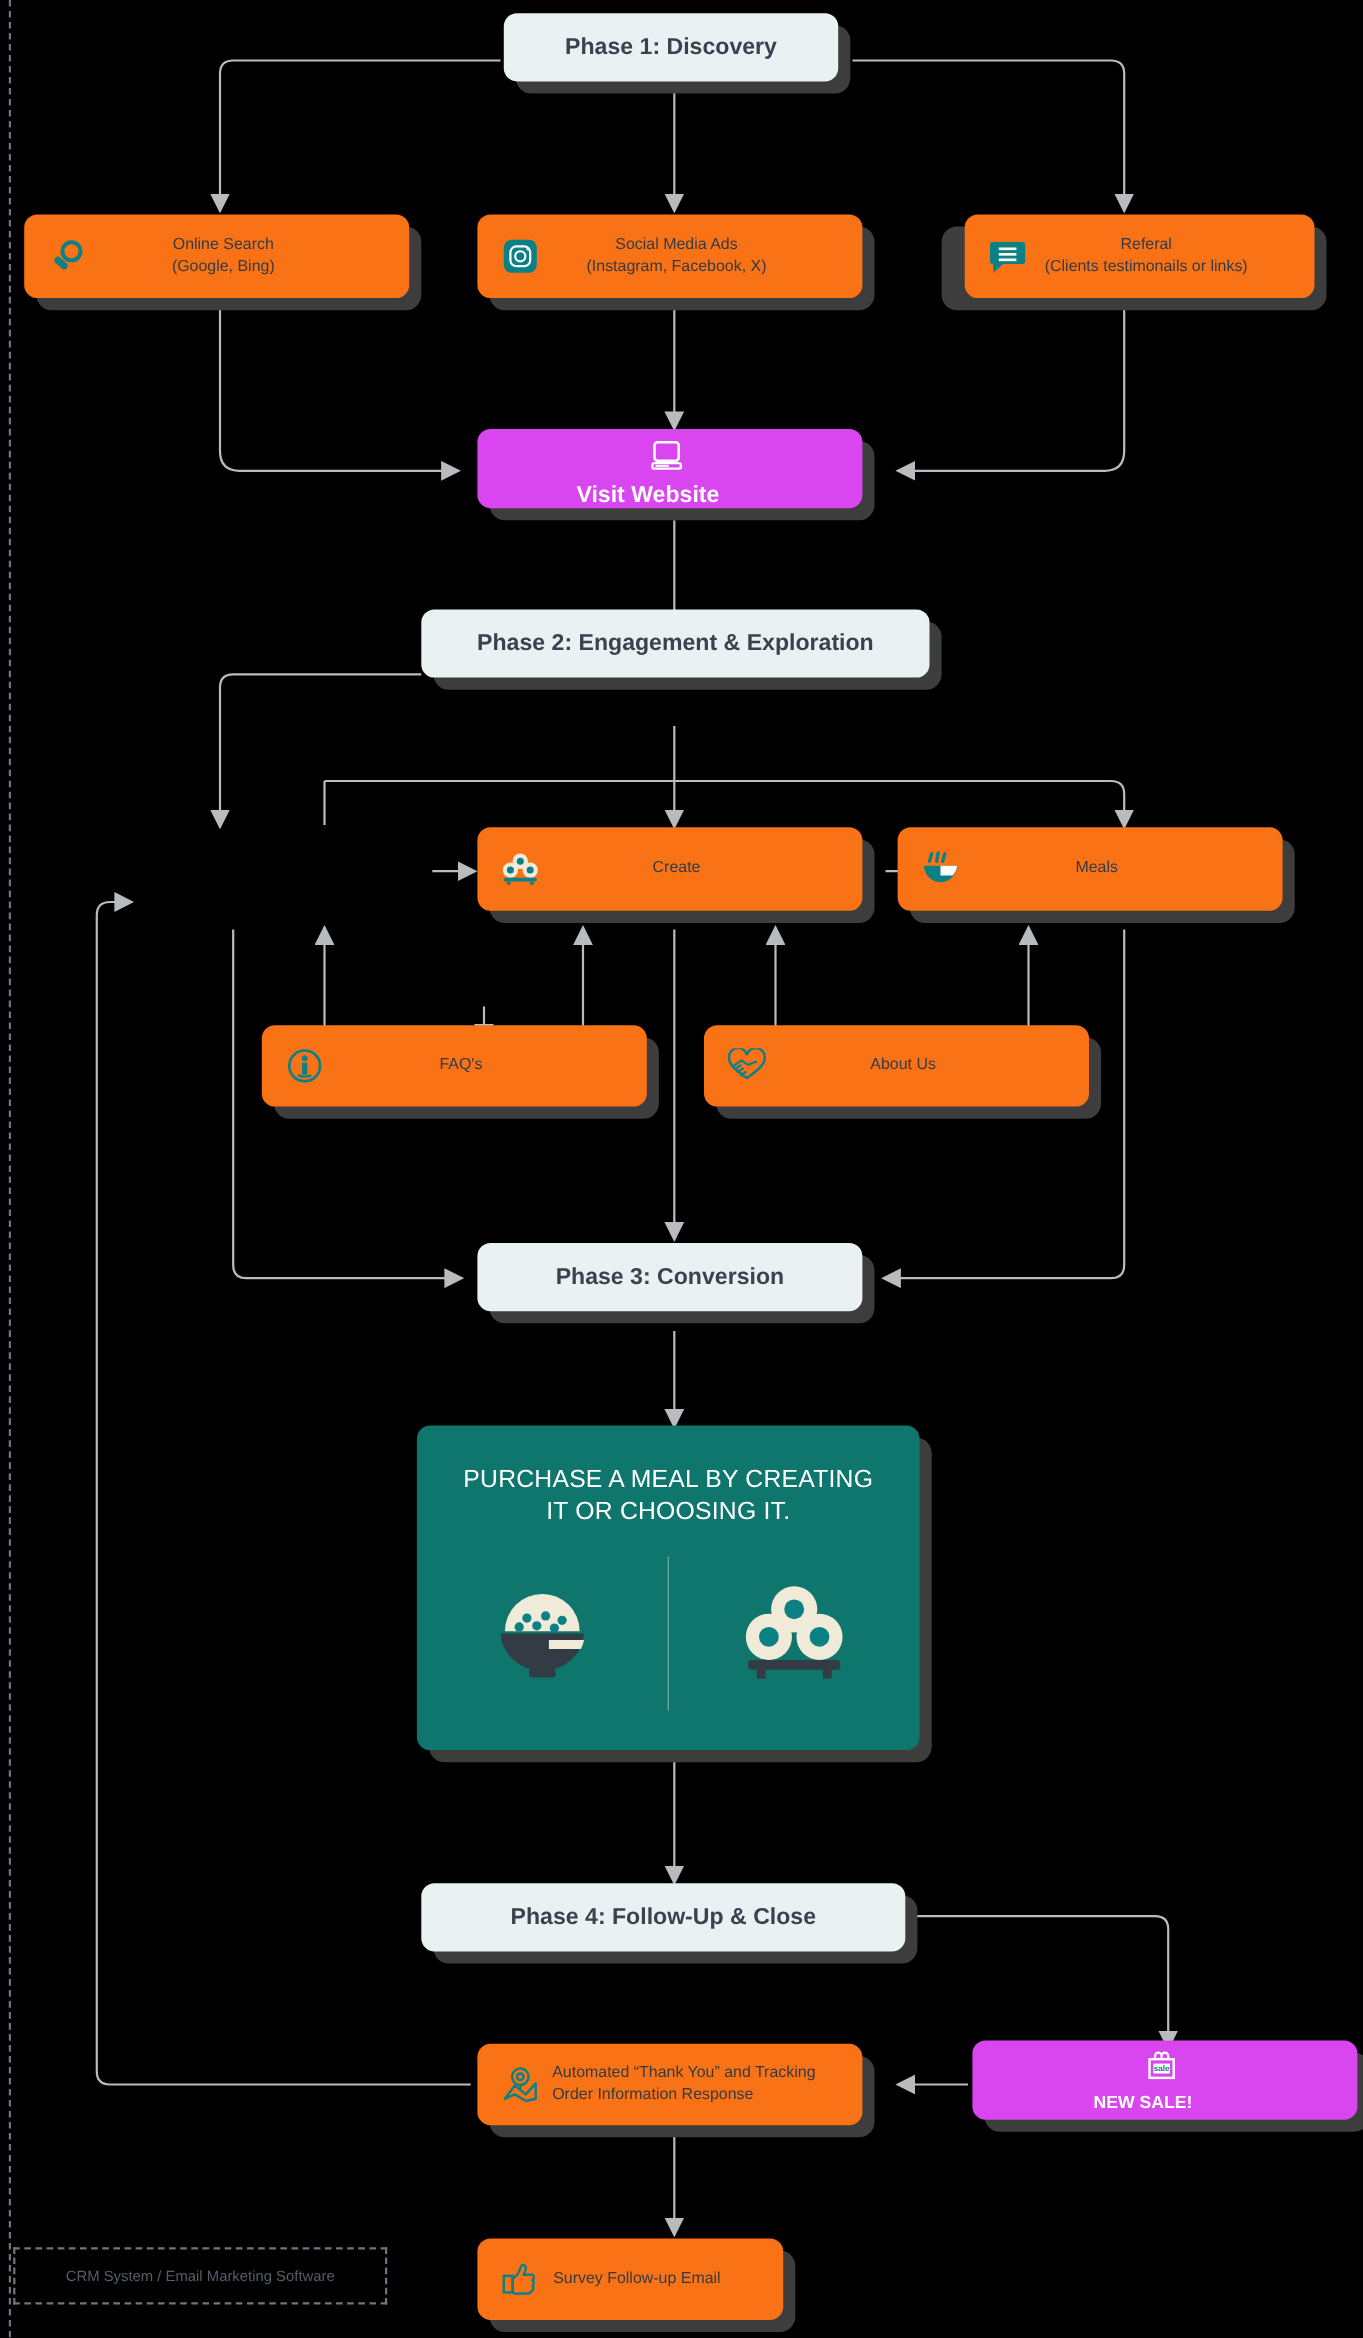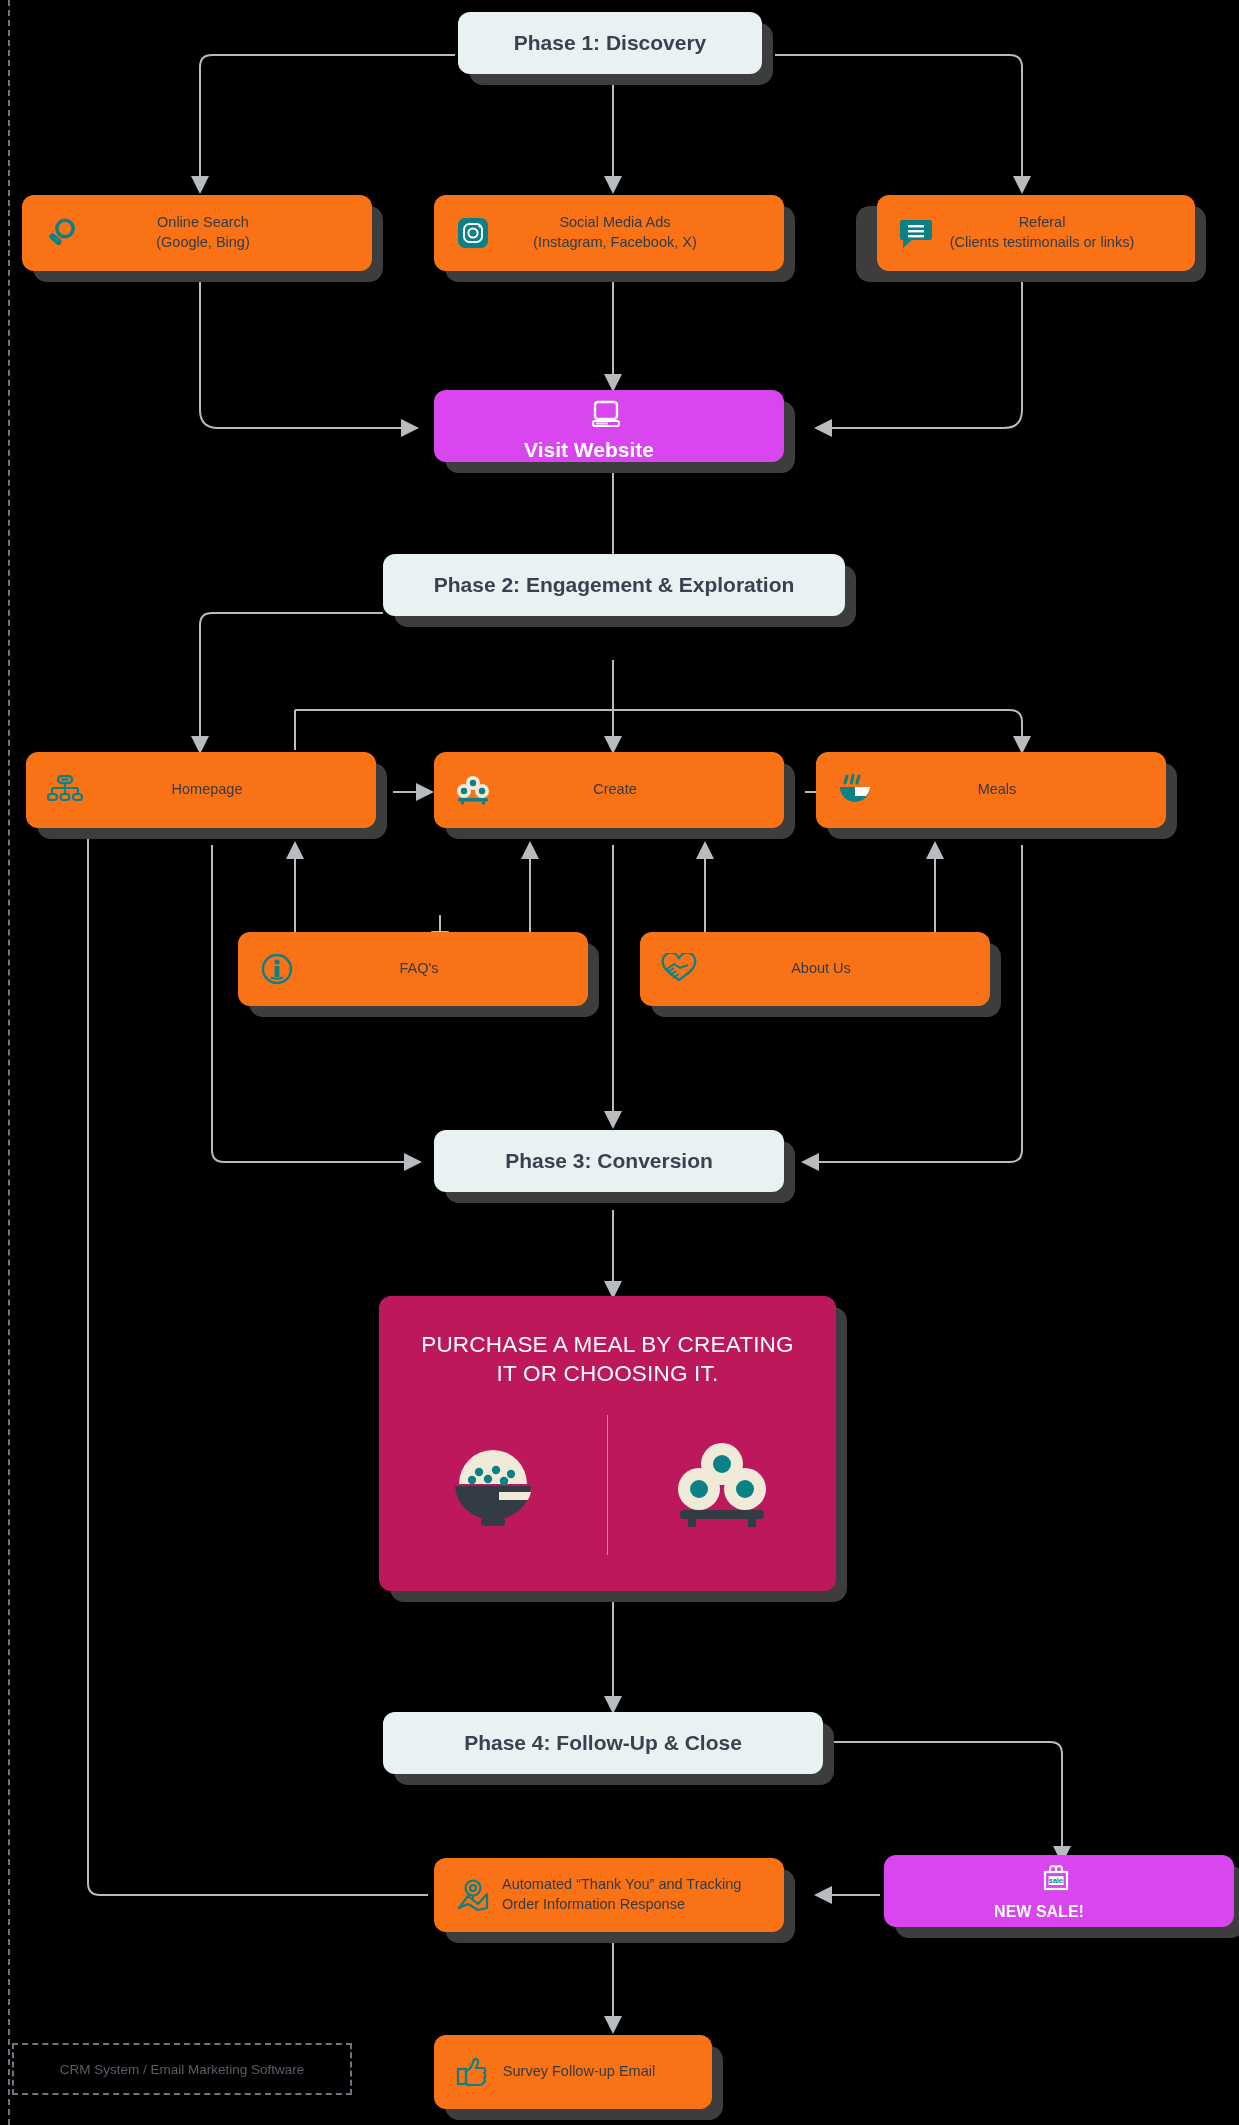--- a/index.html
+++ b/index.html
@@ -66,21 +66,21 @@
   }
 
   
   #purchase-panel { position: absolute; z-index: 5; }
   #purchase-panel .shadow {
     position: absolute; left: 11px; top: 11px;
     width: 100%; height: 100%; background: #3d3d3d; border-radius: 14px; z-index: -1;
   }
   #purchase-panel .body {
     position: relative; width: 100%; height: 100%;
-    background: #be185d; border-radius: 12px;
+    background: #0f766e; border-radius: 12px;
     display: flex; flex-direction: column; align-items: center;
     padding-top: 34px;
   }
   #purchase-title {
     color: #ffffff; font-size: 22.5px; line-height: 1.3;
     text-align: center; width: 86%; letter-spacing: .2px;
   }
   #purchase-visuals {
     margin-top: 26px; display: flex; align-items: center; justify-content: center;
     width: 100%;
@@ -237,36 +237,20 @@
     </div>
   </div>
 
   <div class="node phase" style="left:383px; top:554px; width:462px; height:62px;">
     <div class="shadow"></div>
     <div class="body">
       <span class="label" style="padding-right:0">Phase 2: Engagement &amp; Exploration</span>
     </div>
   </div>
 
-  <div class="node card" style="left:26px; top:752px; width:350px; height:76px;">
-    <div class="shadow"></div>
-    <div class="body">
-      <span class="icon-slot">
-        <svg width="36" height="30" viewBox="0 0 36 30">
-          <rect x="11" y="1" width="14" height="7" rx="3.5" fill="none" stroke="#0b8186" stroke-width="2.4"></rect>
-          <rect x="14.5" y="3.4" width="7" height="2.2" fill="#0b8186"></rect>
-          <path d="M18,8 v5 M5,13 h26 M5,13 v5 M18,13 v5 M31,13 v5" stroke="#0b8186" stroke-width="2.2" fill="none"></path>
-          <rect x="1" y="19" width="9" height="6" rx="3" fill="none" stroke="#0b8186" stroke-width="2.2"></rect>
-          <rect x="13.5" y="19" width="9" height="6" rx="3" fill="none" stroke="#0b8186" stroke-width="2.2"></rect>
-          <rect x="26" y="19" width="9" height="6" rx="3" fill="none" stroke="#0b8186" stroke-width="2.2"></rect>
-        </svg>
-      </span>
-      <span class="label">Homepage</span>
-    </div>
-  </div>
 
   <div class="node card" style="left:434px; top:752px; width:350px; height:76px;">
     <div class="shadow"></div>
     <div class="body">
       <span class="icon-slot">
         <svg width="36" height="32" viewBox="0 0 36 32">
           <circle cx="18" cy="9" r="7" fill="#f0ead8"></circle>
           <circle cx="18" cy="9" r="3.2" fill="#0b8186"></circle>
           <circle cx="9" cy="17" r="7" fill="#f0ead8"></circle>
           <circle cx="9" cy="17" r="3.2" fill="#0b8186"></circle>

